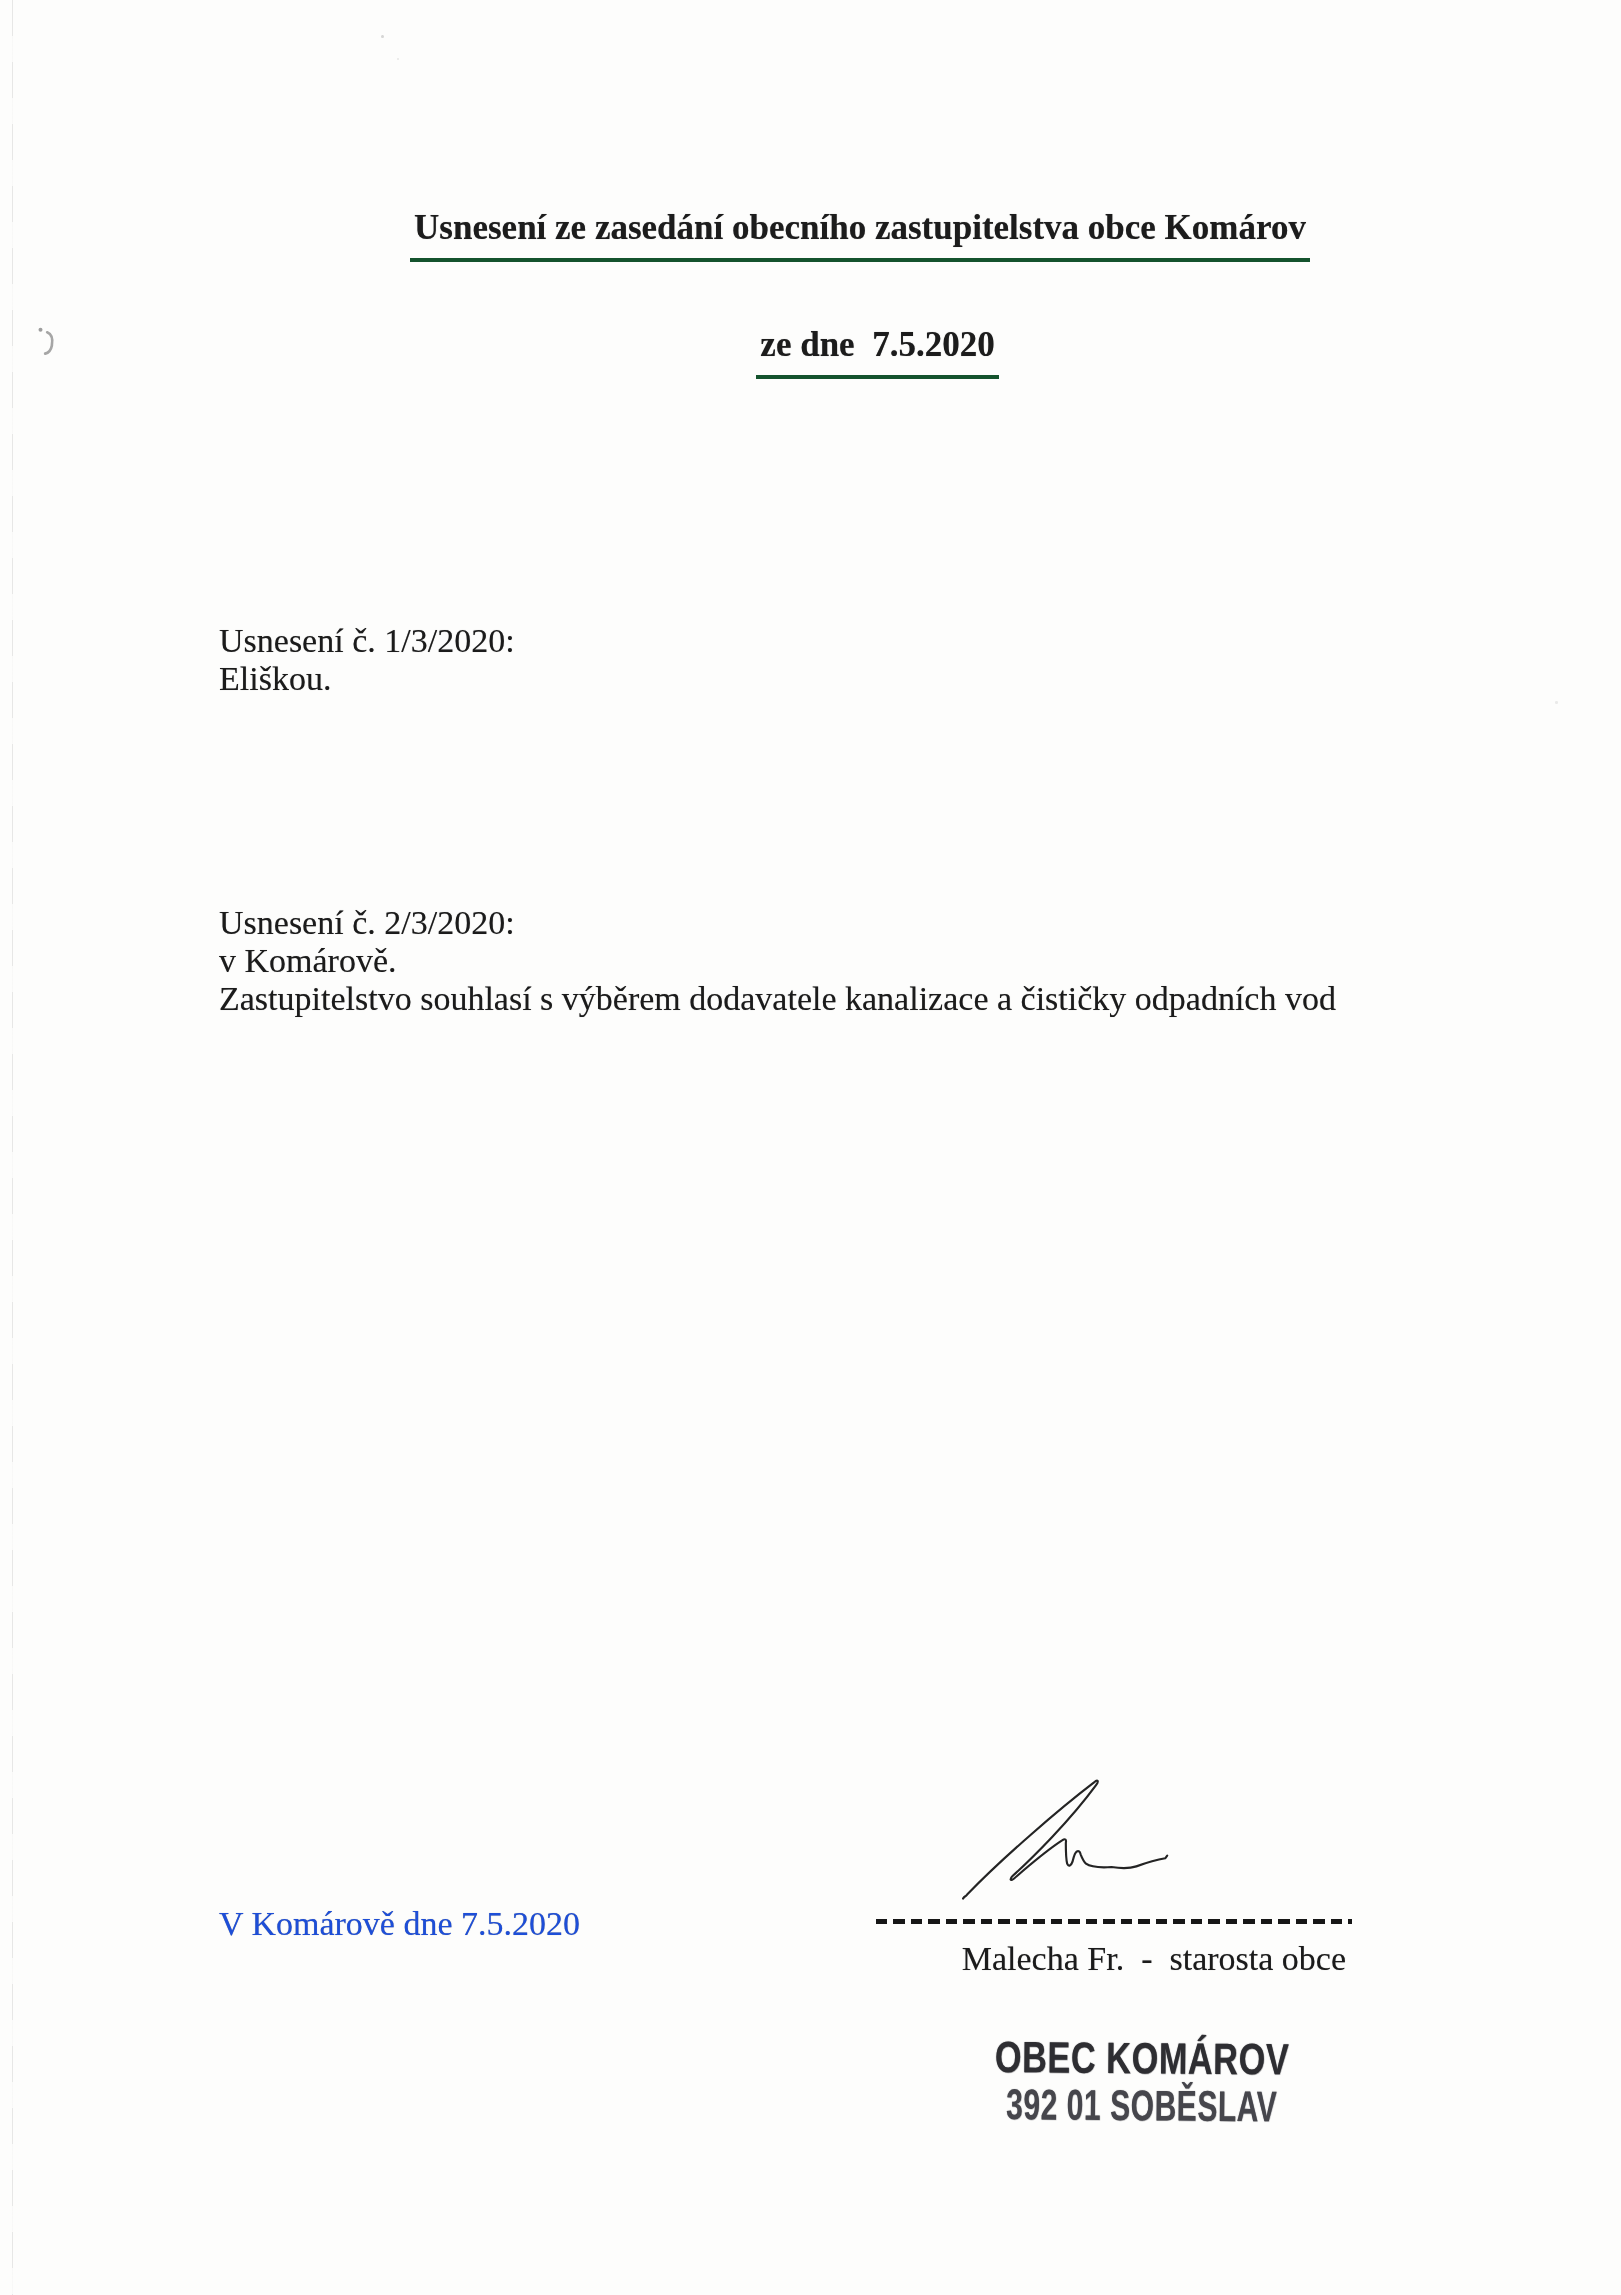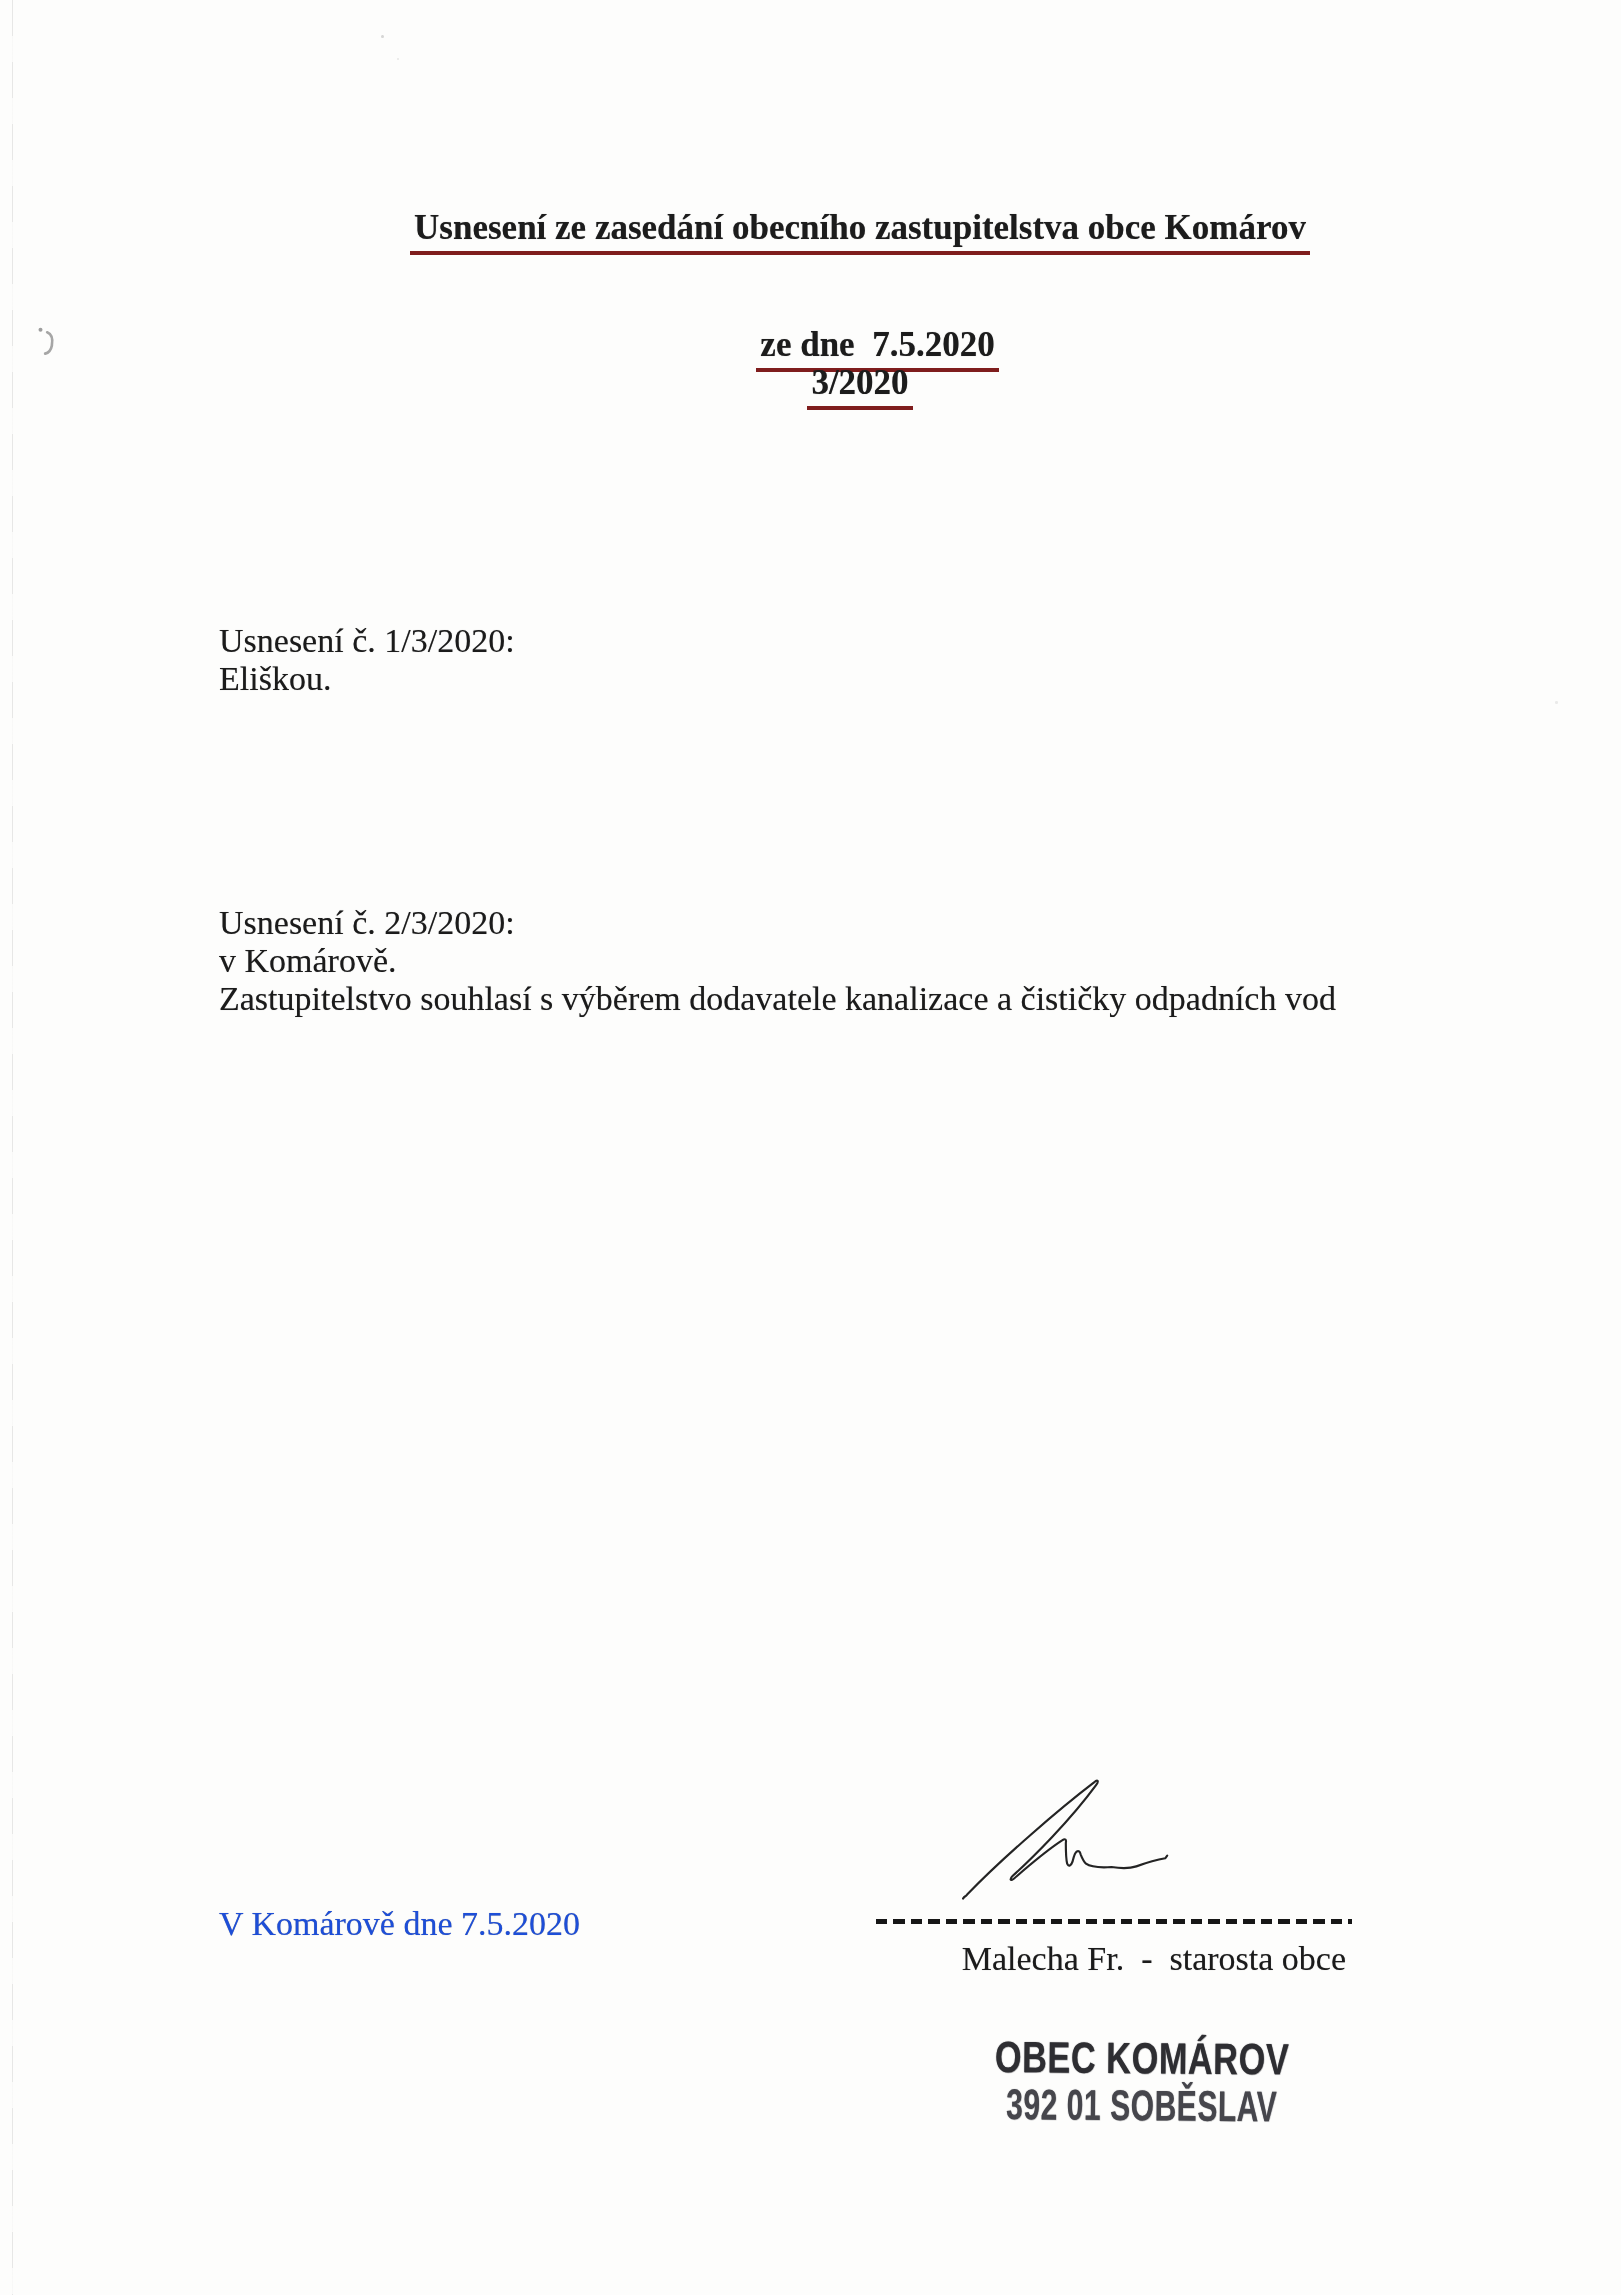--- a/index.html
+++ b/index.html
@@ -27,22 +27,22 @@
   .speck.s1{left:381px;top:35px;width:2.7px;height:3.4px;opacity:.5;}
   .speck.s2{left:397px;top:58px;width:2px;height:2px;opacity:.3;}
   .speck.s3{left:1555px;top:701px;width:2.7px;height:2.7px;opacity:.25;}
   
   .headings{position:absolute;left:219px;width:1282px;text-align:center;}
   .h-title{top:208px;font-size:35px;font-weight:bold;}
   .h-date {top:285px;font-size:35px;font-weight:bold;white-space:pre;}
   .h-num  {top:363px;font-size:35px;font-weight:bold;}
   .headings span{
     display:inline-block;
-    border-bottom:4px solid #7f1d1d;
-    padding:0 4px 3px 4px;
+    border-bottom:4px solid #14532d;
+    padding:0 4px 10px 4px;
     text-shadow:0 0 0.7px rgba(25,25,25,.55);
   }
   
   .para{position:absolute;left:219px;font-size:34px;line-height:38px;
         color:#1b1b1b;text-shadow:0 0 0.7px rgba(25,25,25,.45);white-space:nowrap;}
   .para .line{height:38px;}
   .res1{top:622px;}
   .res2{top:904px;}
   
   .place-date{
@@ -97,23 +97,20 @@
   <div class="speck s1"></div>
   <div class="speck s2"></div>
   <div class="speck s3"></div>
 
   <div class="headings h-title">
     <span>Usnesení ze zasedání obecního zastupitelstva obce Komárov</span>
   </div>
   <div class="headings h-date">
     <span>ze dne  7.5.2020</span>
   </div>
-  <div class="headings h-num">
-    <span>3/2020</span>
-  </div>
 
   <div class="para res1">
     <div class="line">Usnesení č. 1/3/2020:</div>
     <div class="line">Eliškou.</div>
   </div>
 
   <div class="para res2">
     <div class="line">Usnesení č. 2/3/2020:</div>
     <div class="line">v Komárově.</div>
     <div class="line">Zastupitelstvo souhlasí s výběrem dodavatele kanalizace a čističky odpadních vod</div>

